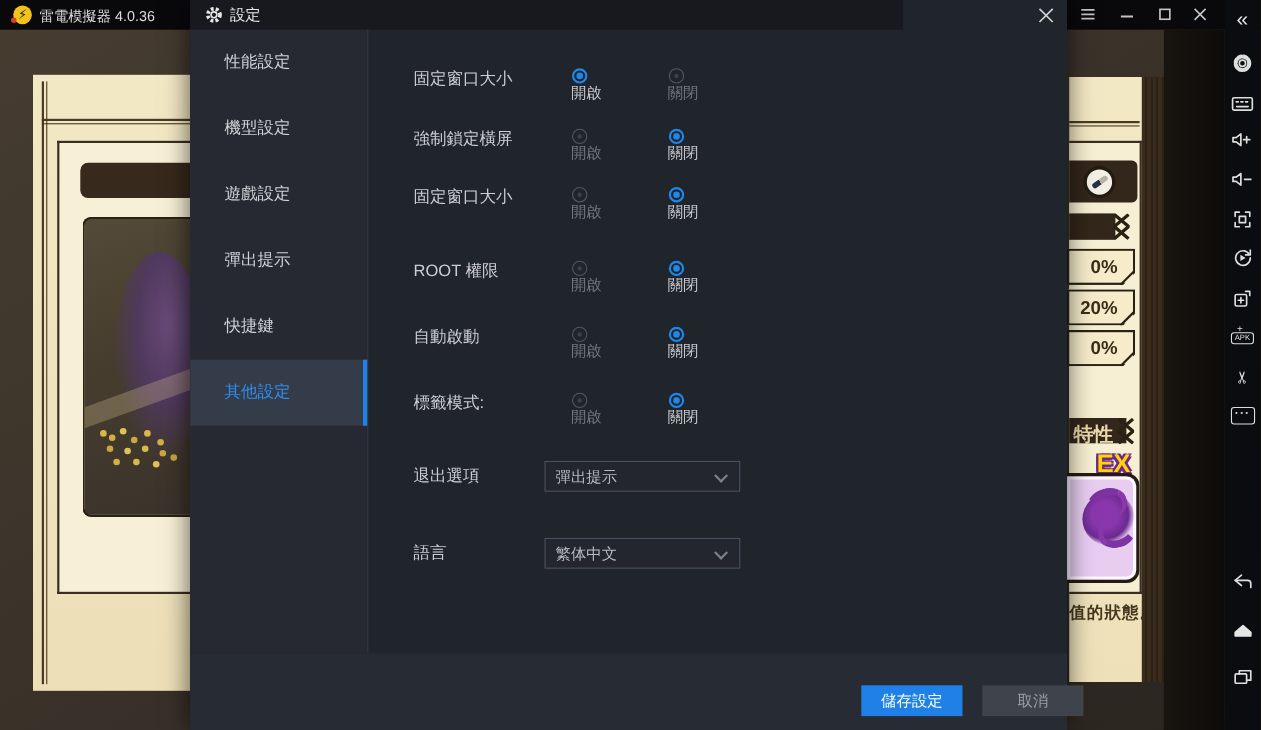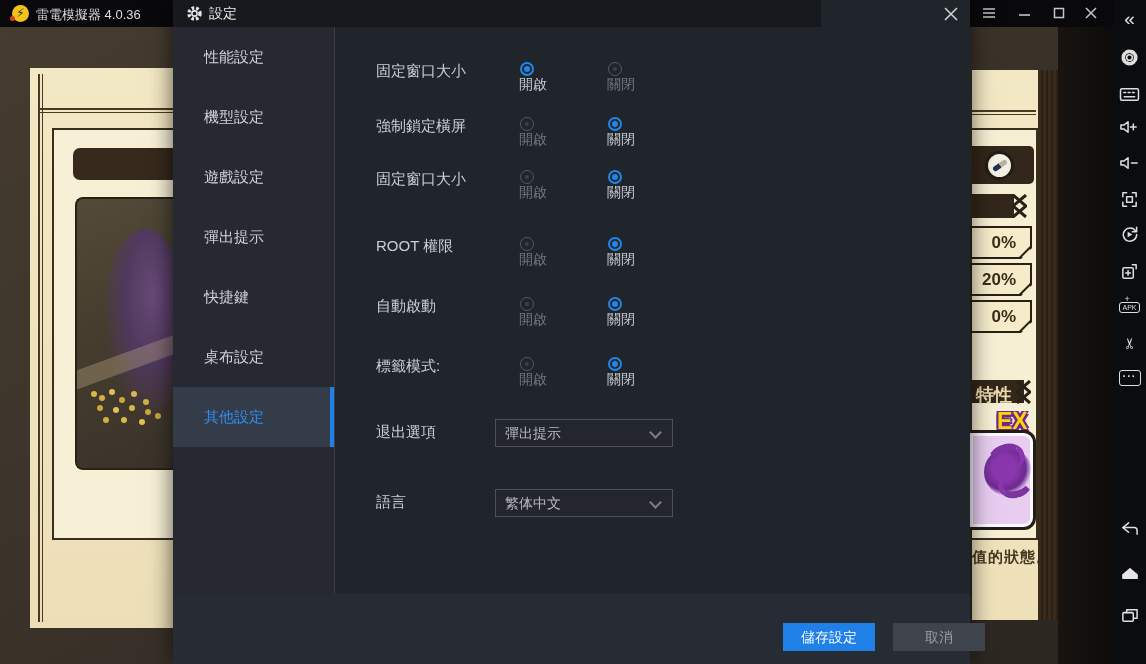--- a/index.html
+++ b/index.html
@@ -166,21 +166,20 @@
           <path d="M2 2l12 12M14 2L2 14" stroke="#cfcfcf" stroke-width="1.6"></path>
         </svg>
     </div>
 
     <div class="abs" id="sidebar">
       <div class="side-item">性能設定</div>
       <div class="side-item">機型設定</div>
       <div class="side-item">遊戲設定</div>
       <div class="side-item">彈出提示</div>
       <div class="side-item">快捷鍵</div>
-      <div class="side-item">桌布設定</div>
       <div class="side-item selected">其他設定</div>
     </div>
     <div class="abs" id="side-divider"></div>
 
     <div class="abs" id="content">
       <div class="toggle-row" style="top:31px;">
         <span class="row-label">固定窗口大小</span>
         <span class="radio-opt opt-on checked">
             <span class="radio"></span>
             <span class="radio-label">開啟</span>

